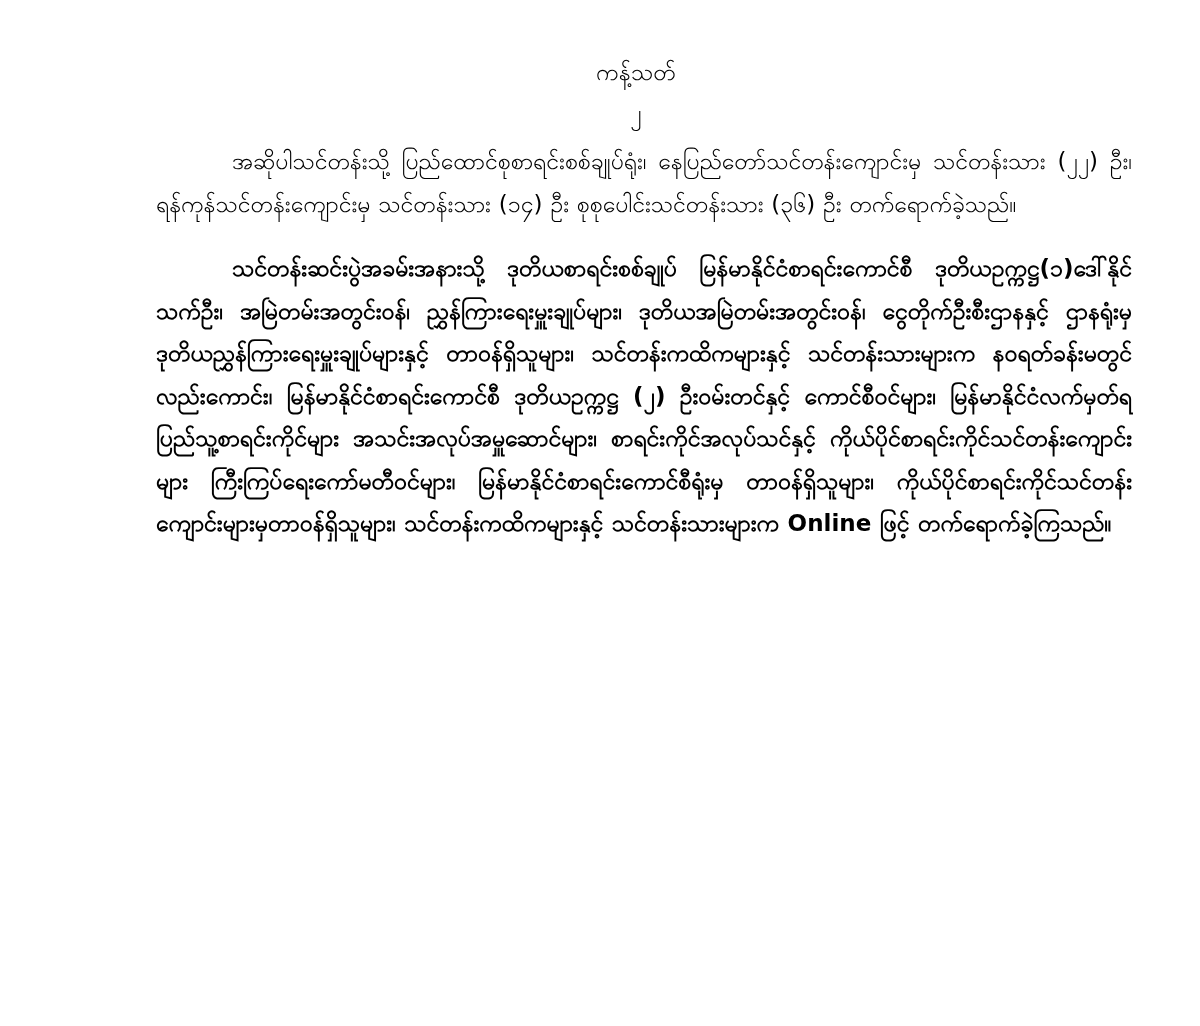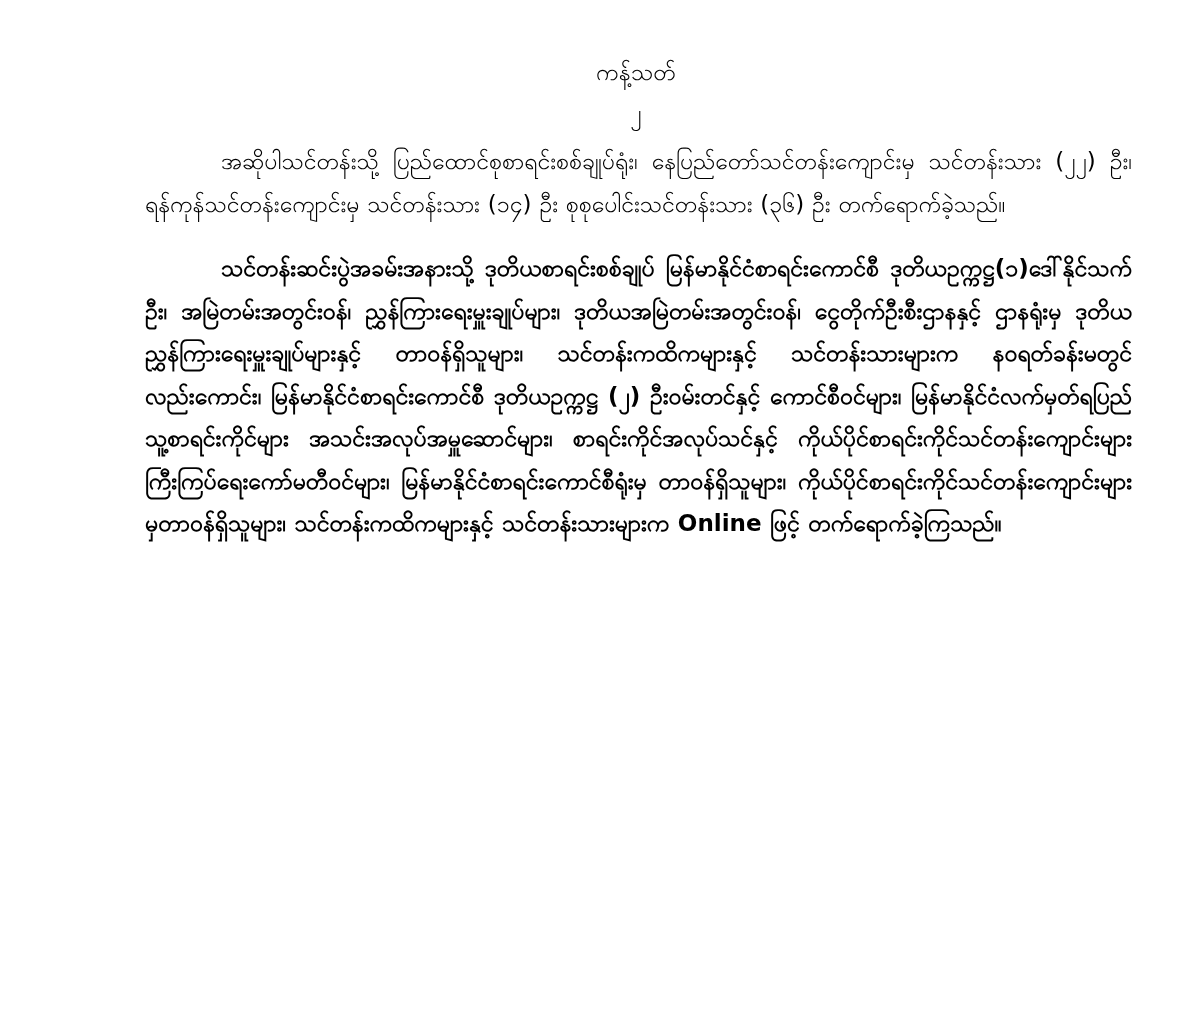--- a/index.html
+++ b/index.html
@@ -34,21 +34,21 @@
     text-align: center;
     font-size: 23px;
     line-height: 1.5;
     margin: 0 0 10px 0;
   }
   .para {
     font-size: 23px;
     line-height: 1.85;
     text-align: justify;
     text-justify: inter-word;
-    margin: 0 0 16px 5px;
+    margin: 0 0 16px 16px;
     text-indent: 76px;
     word-spacing: 0.5px;
   }
   .para:last-child {
     margin-bottom: 0;
   }
   .para.second {
     margin-top: 22px;
     font-weight: bold;
   }

